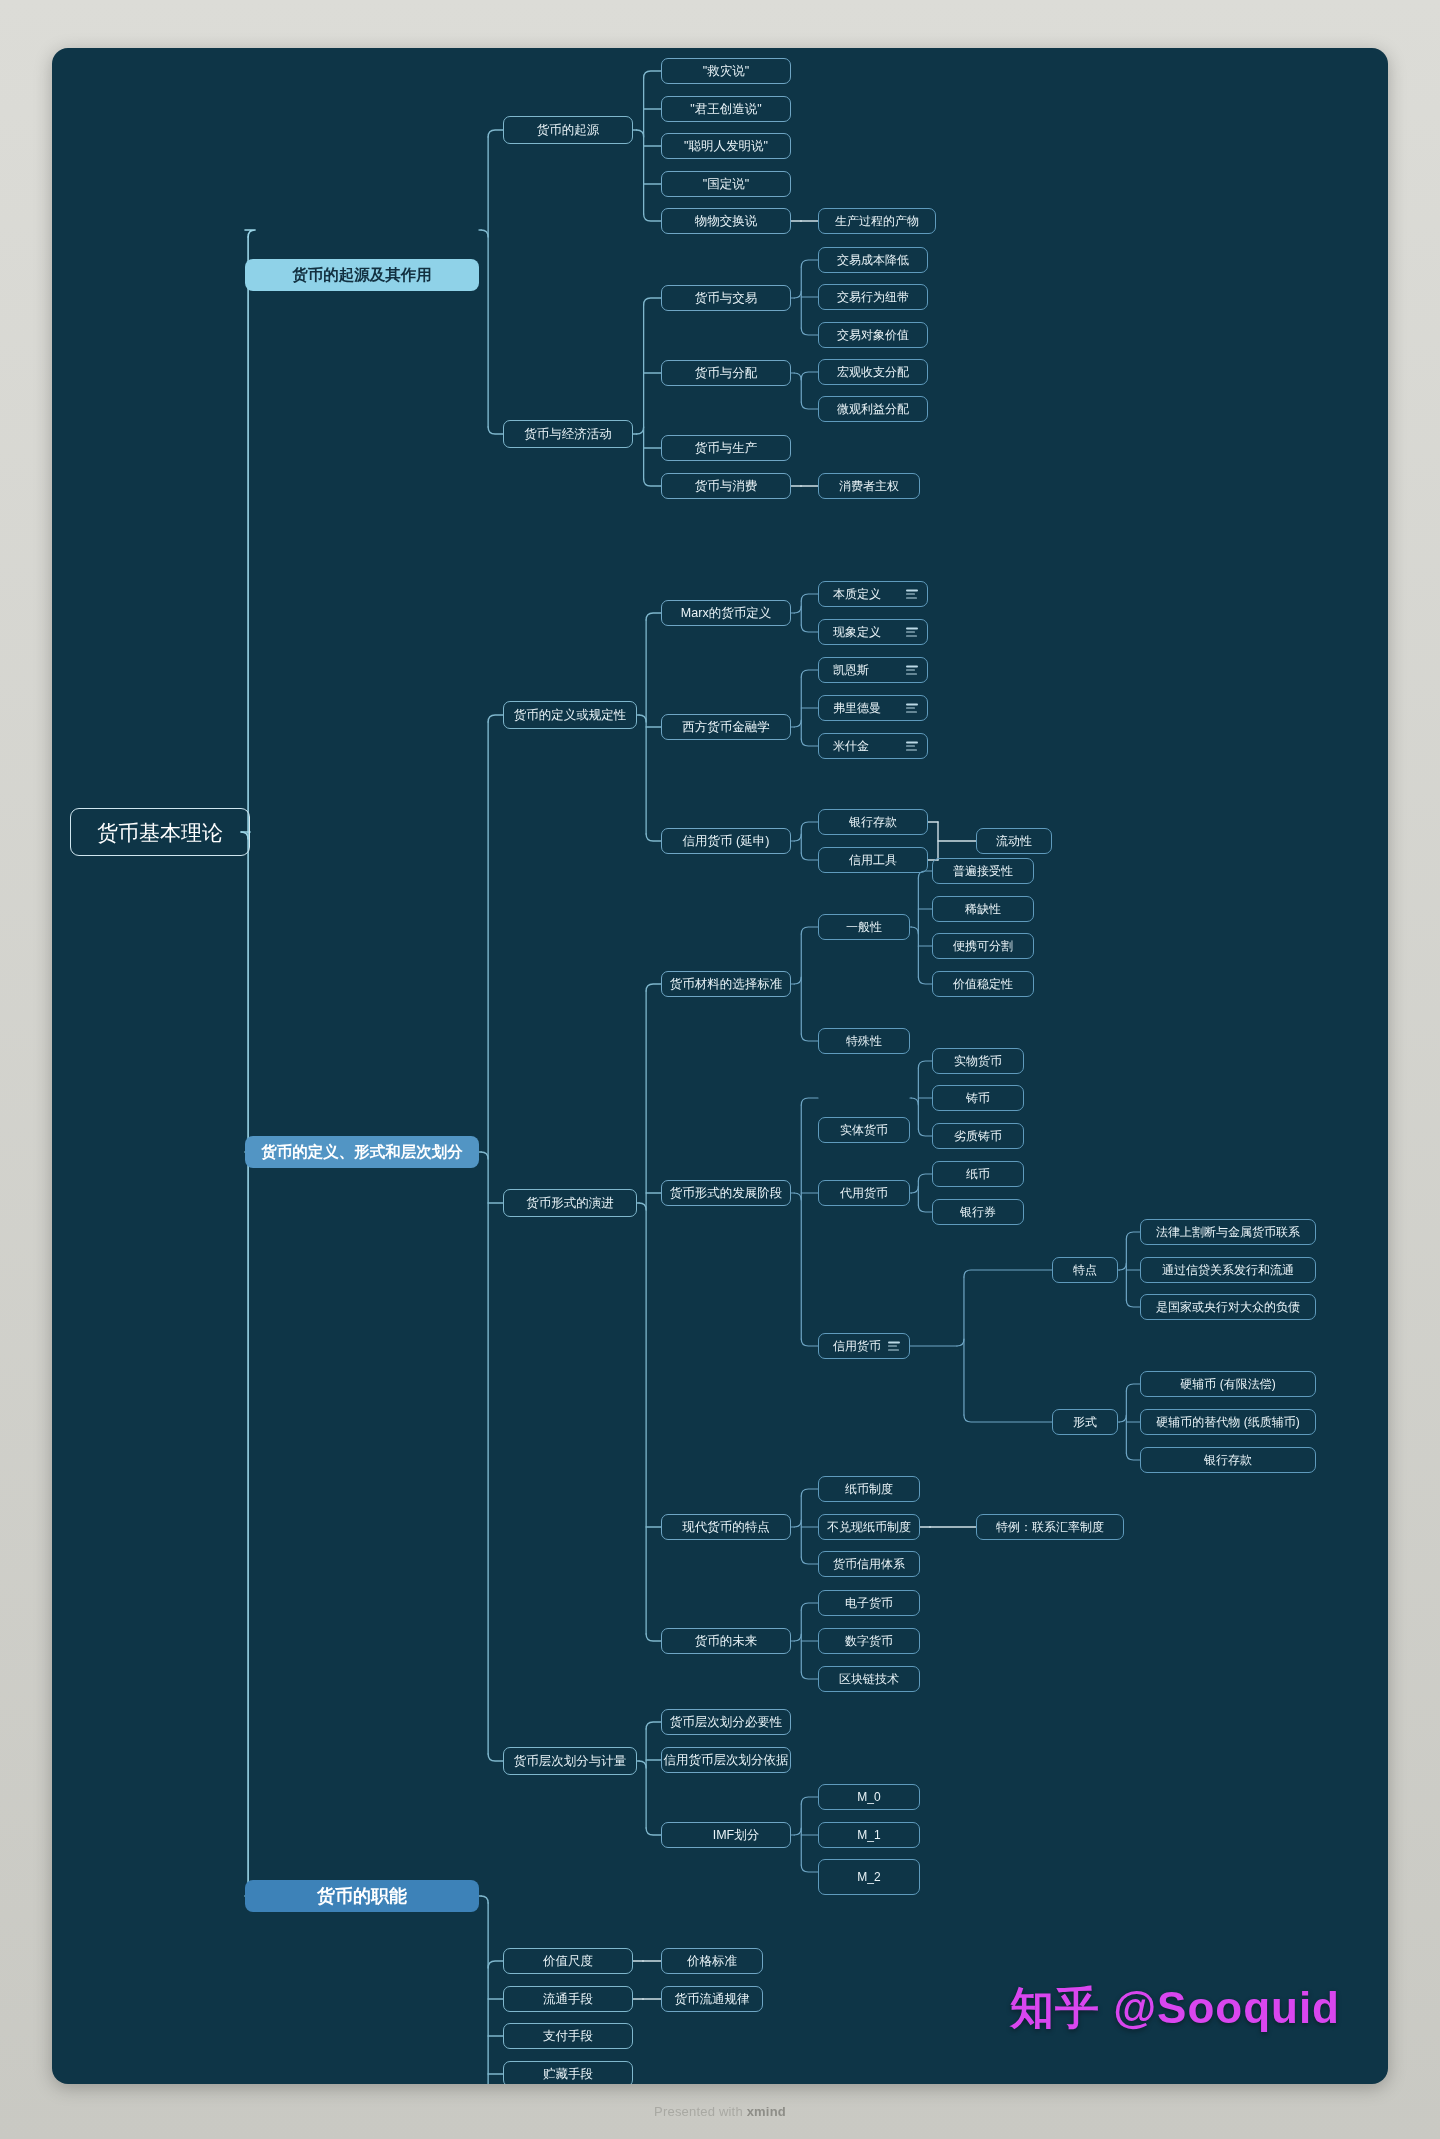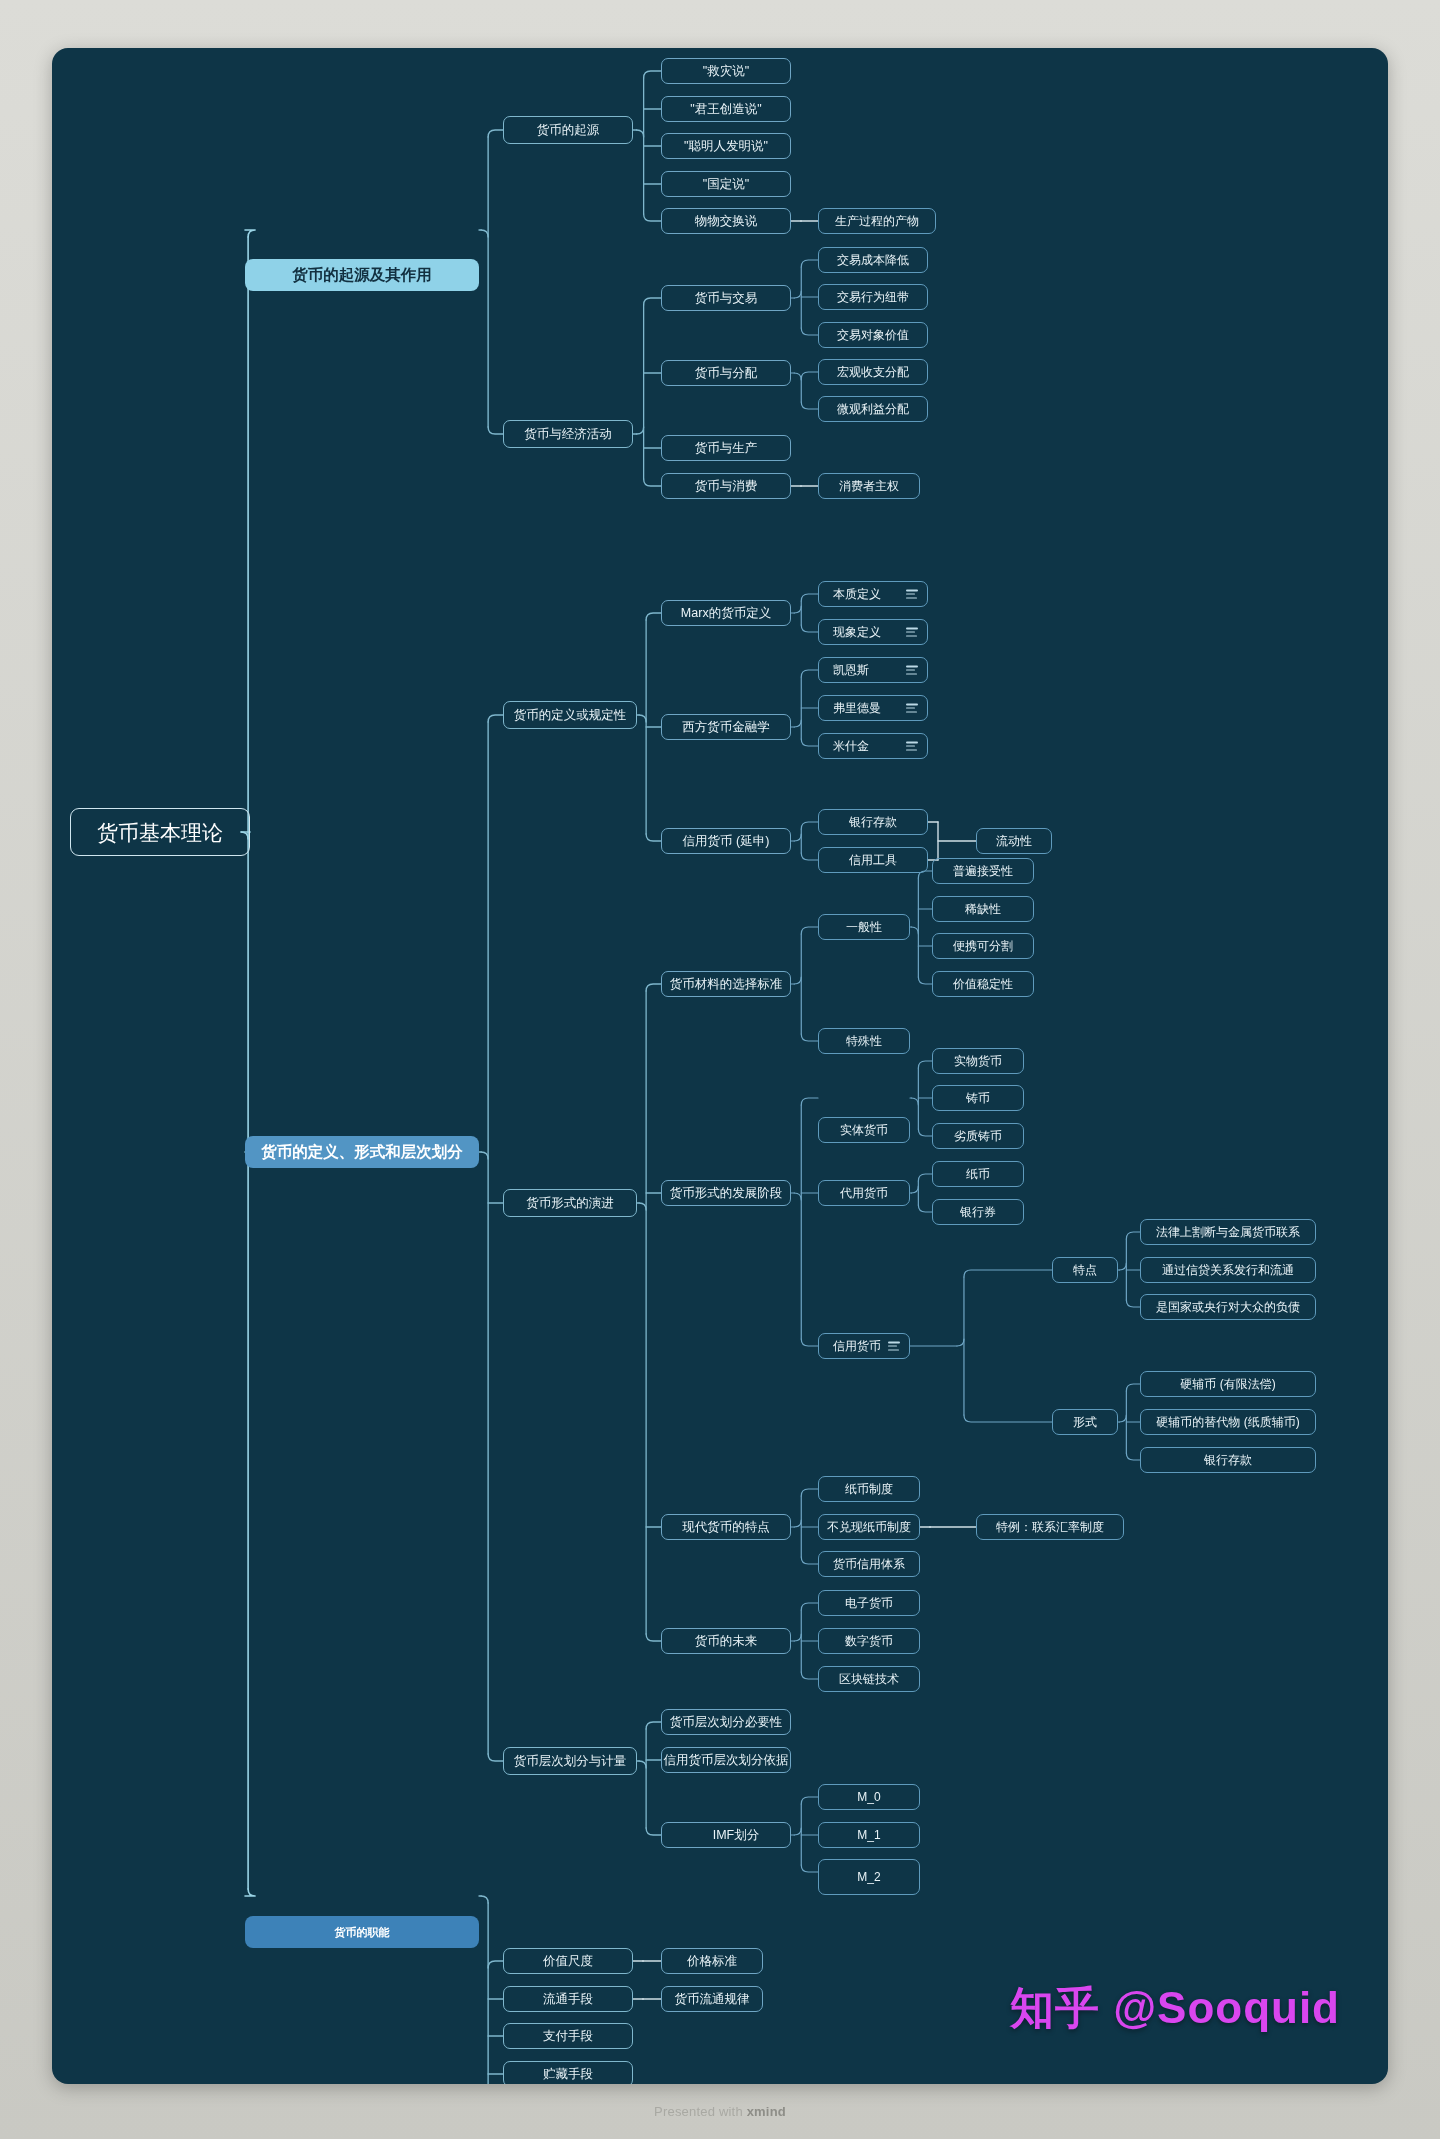--- a/index.html
+++ b/index.html
@@ -50,24 +50,23 @@
   .main2 {
     background: #5295c4;
     color: #ffffff;
     font-size: 15.5px;
     border-radius: 8px;
     font-weight: 600;
   }
   .main3 {
     background: #3d82b8;
     color: #ffffff;
-    font-size: 11px;
+    font-size: 18px;
     border-radius: 8px;
     font-weight: 600;
-    margin-top: 36px;
   }
   .lvl2 { border: 1.3px solid #7fb7cd; font-size: 12.5px; }
   .lvl3 { border: 1.3px solid #6fa6c5; font-size: 12.5px; }
   .lvl4 { border: 1.2px solid #5f9bbd; font-size: 12px; }
   .lvl5 { border: 1.2px solid #5f9bbd; font-size: 12px; }
   .hasnote { justify-content: flex-start; padding-left: 14px; }
   .noteicon {
     position: absolute; right: 9px; top: 50%;
     transform: translateY(-50%);
     width: 12px; height: 9px;

